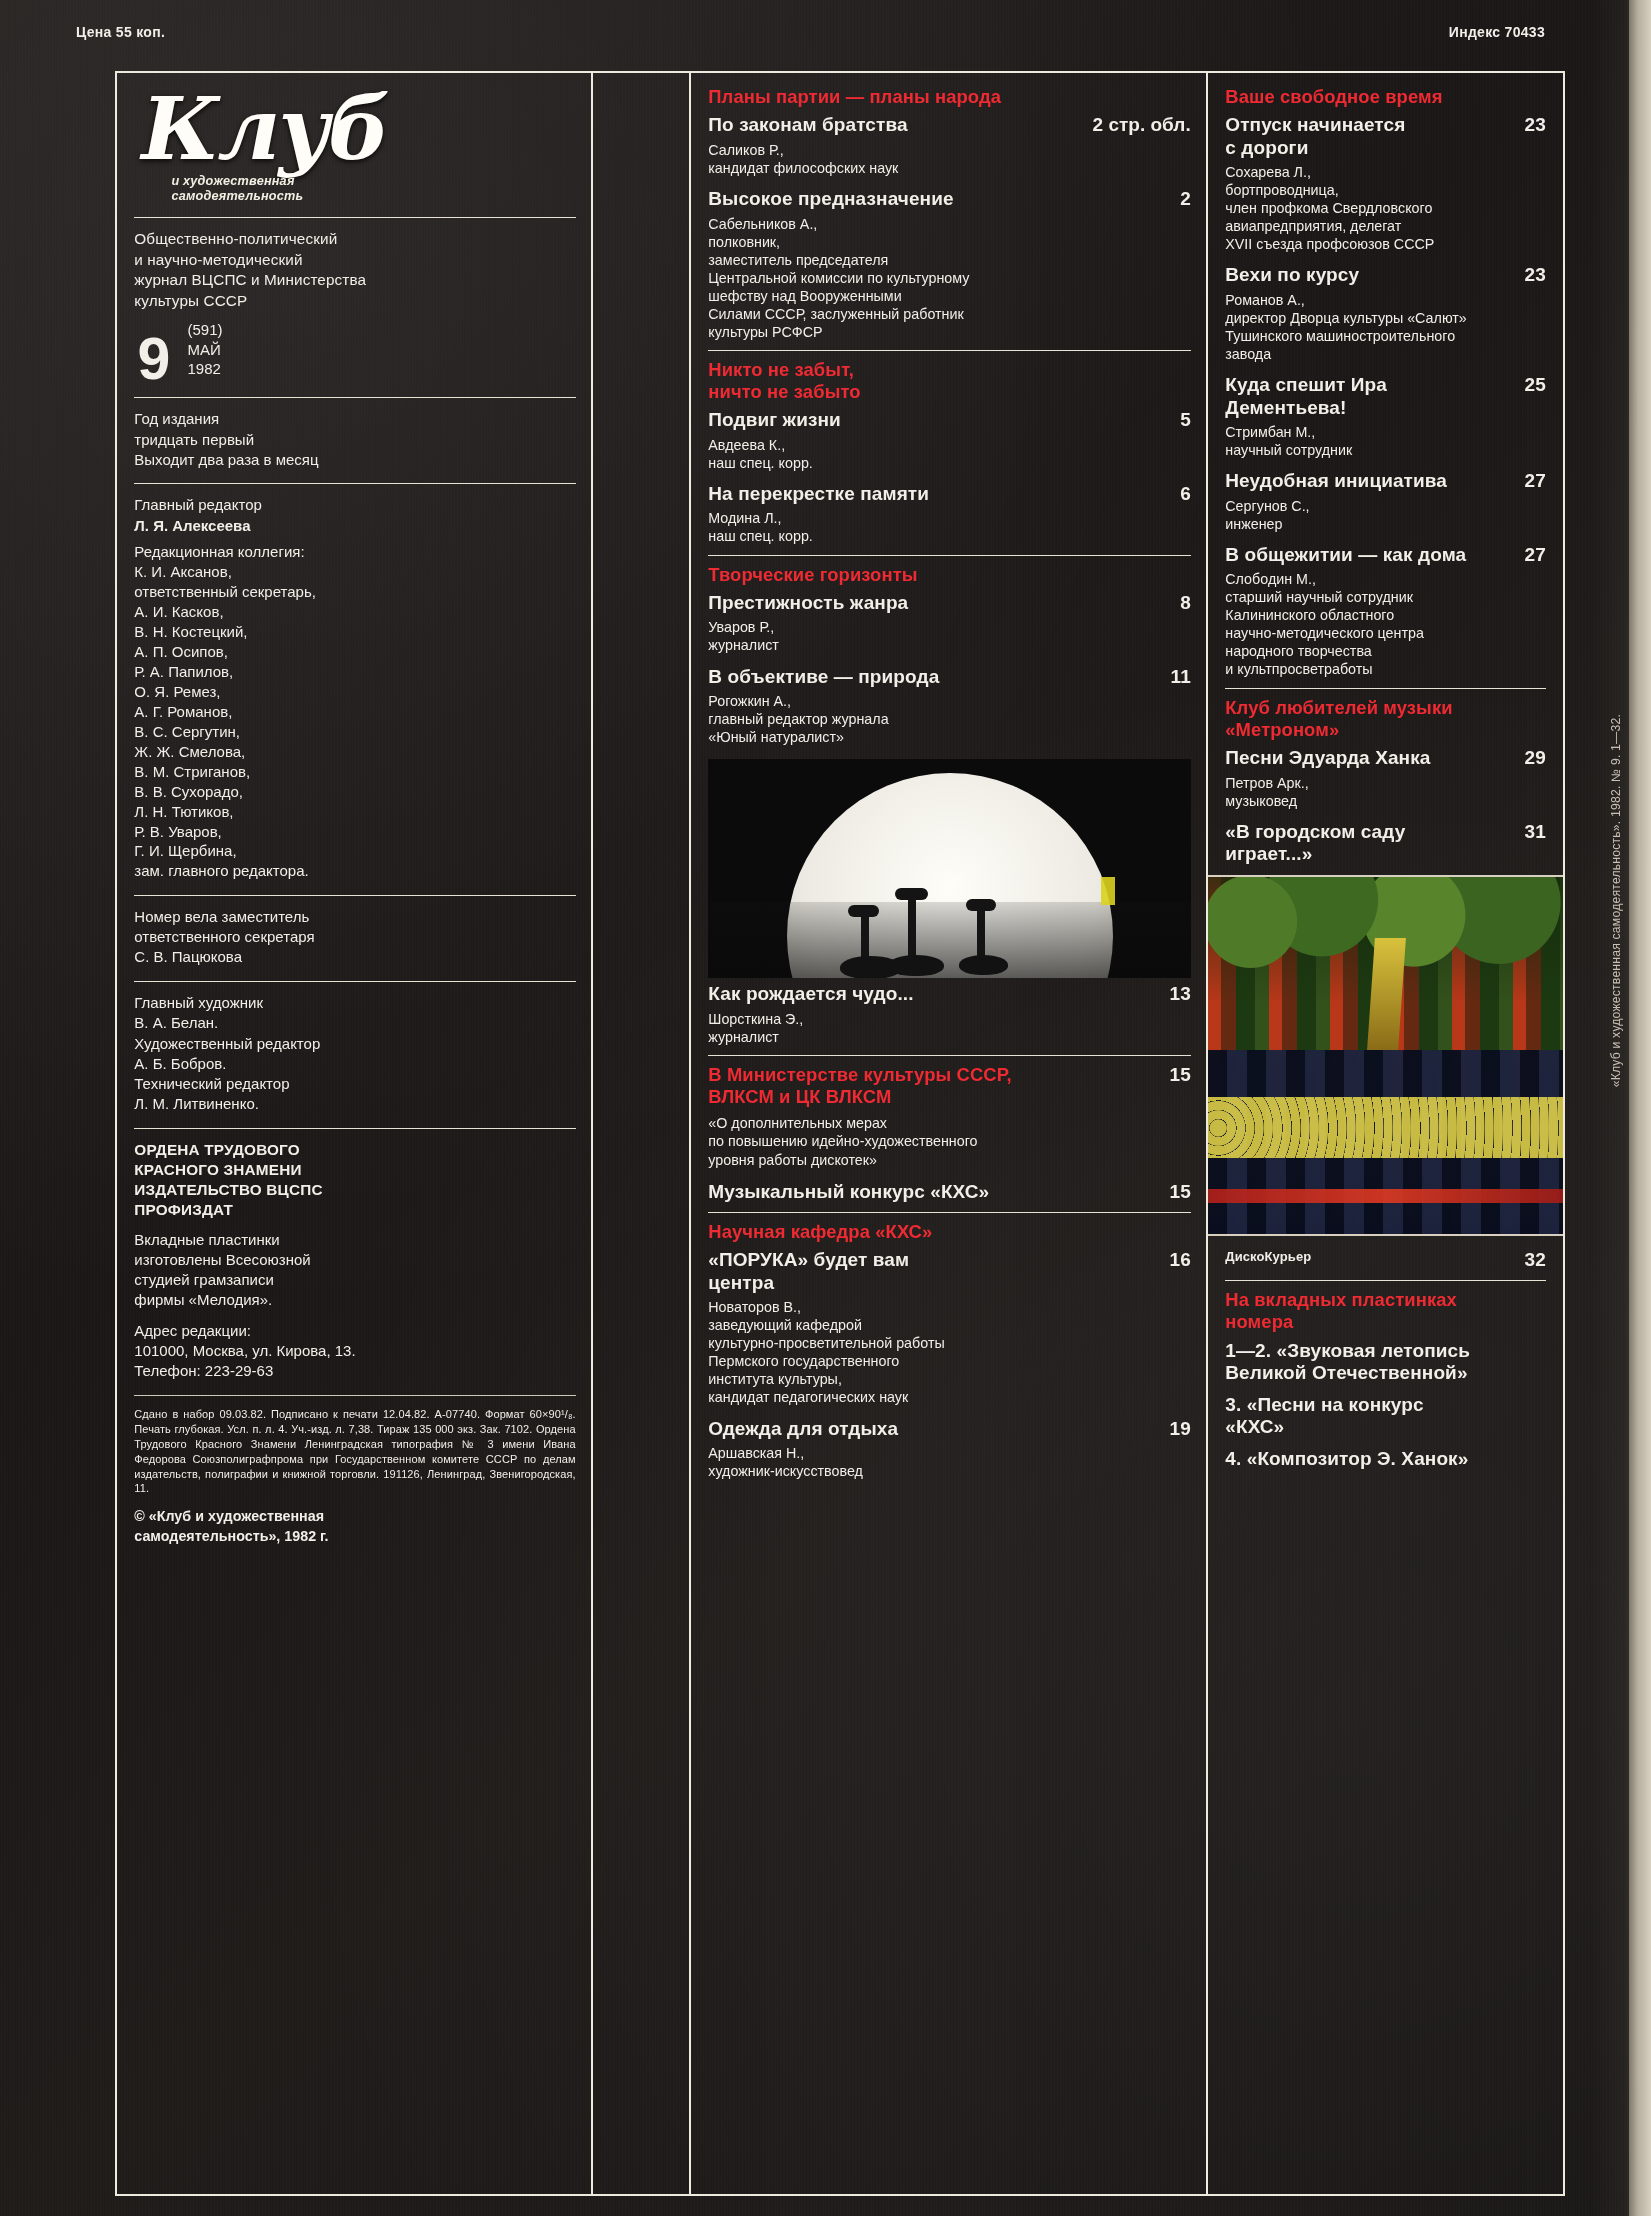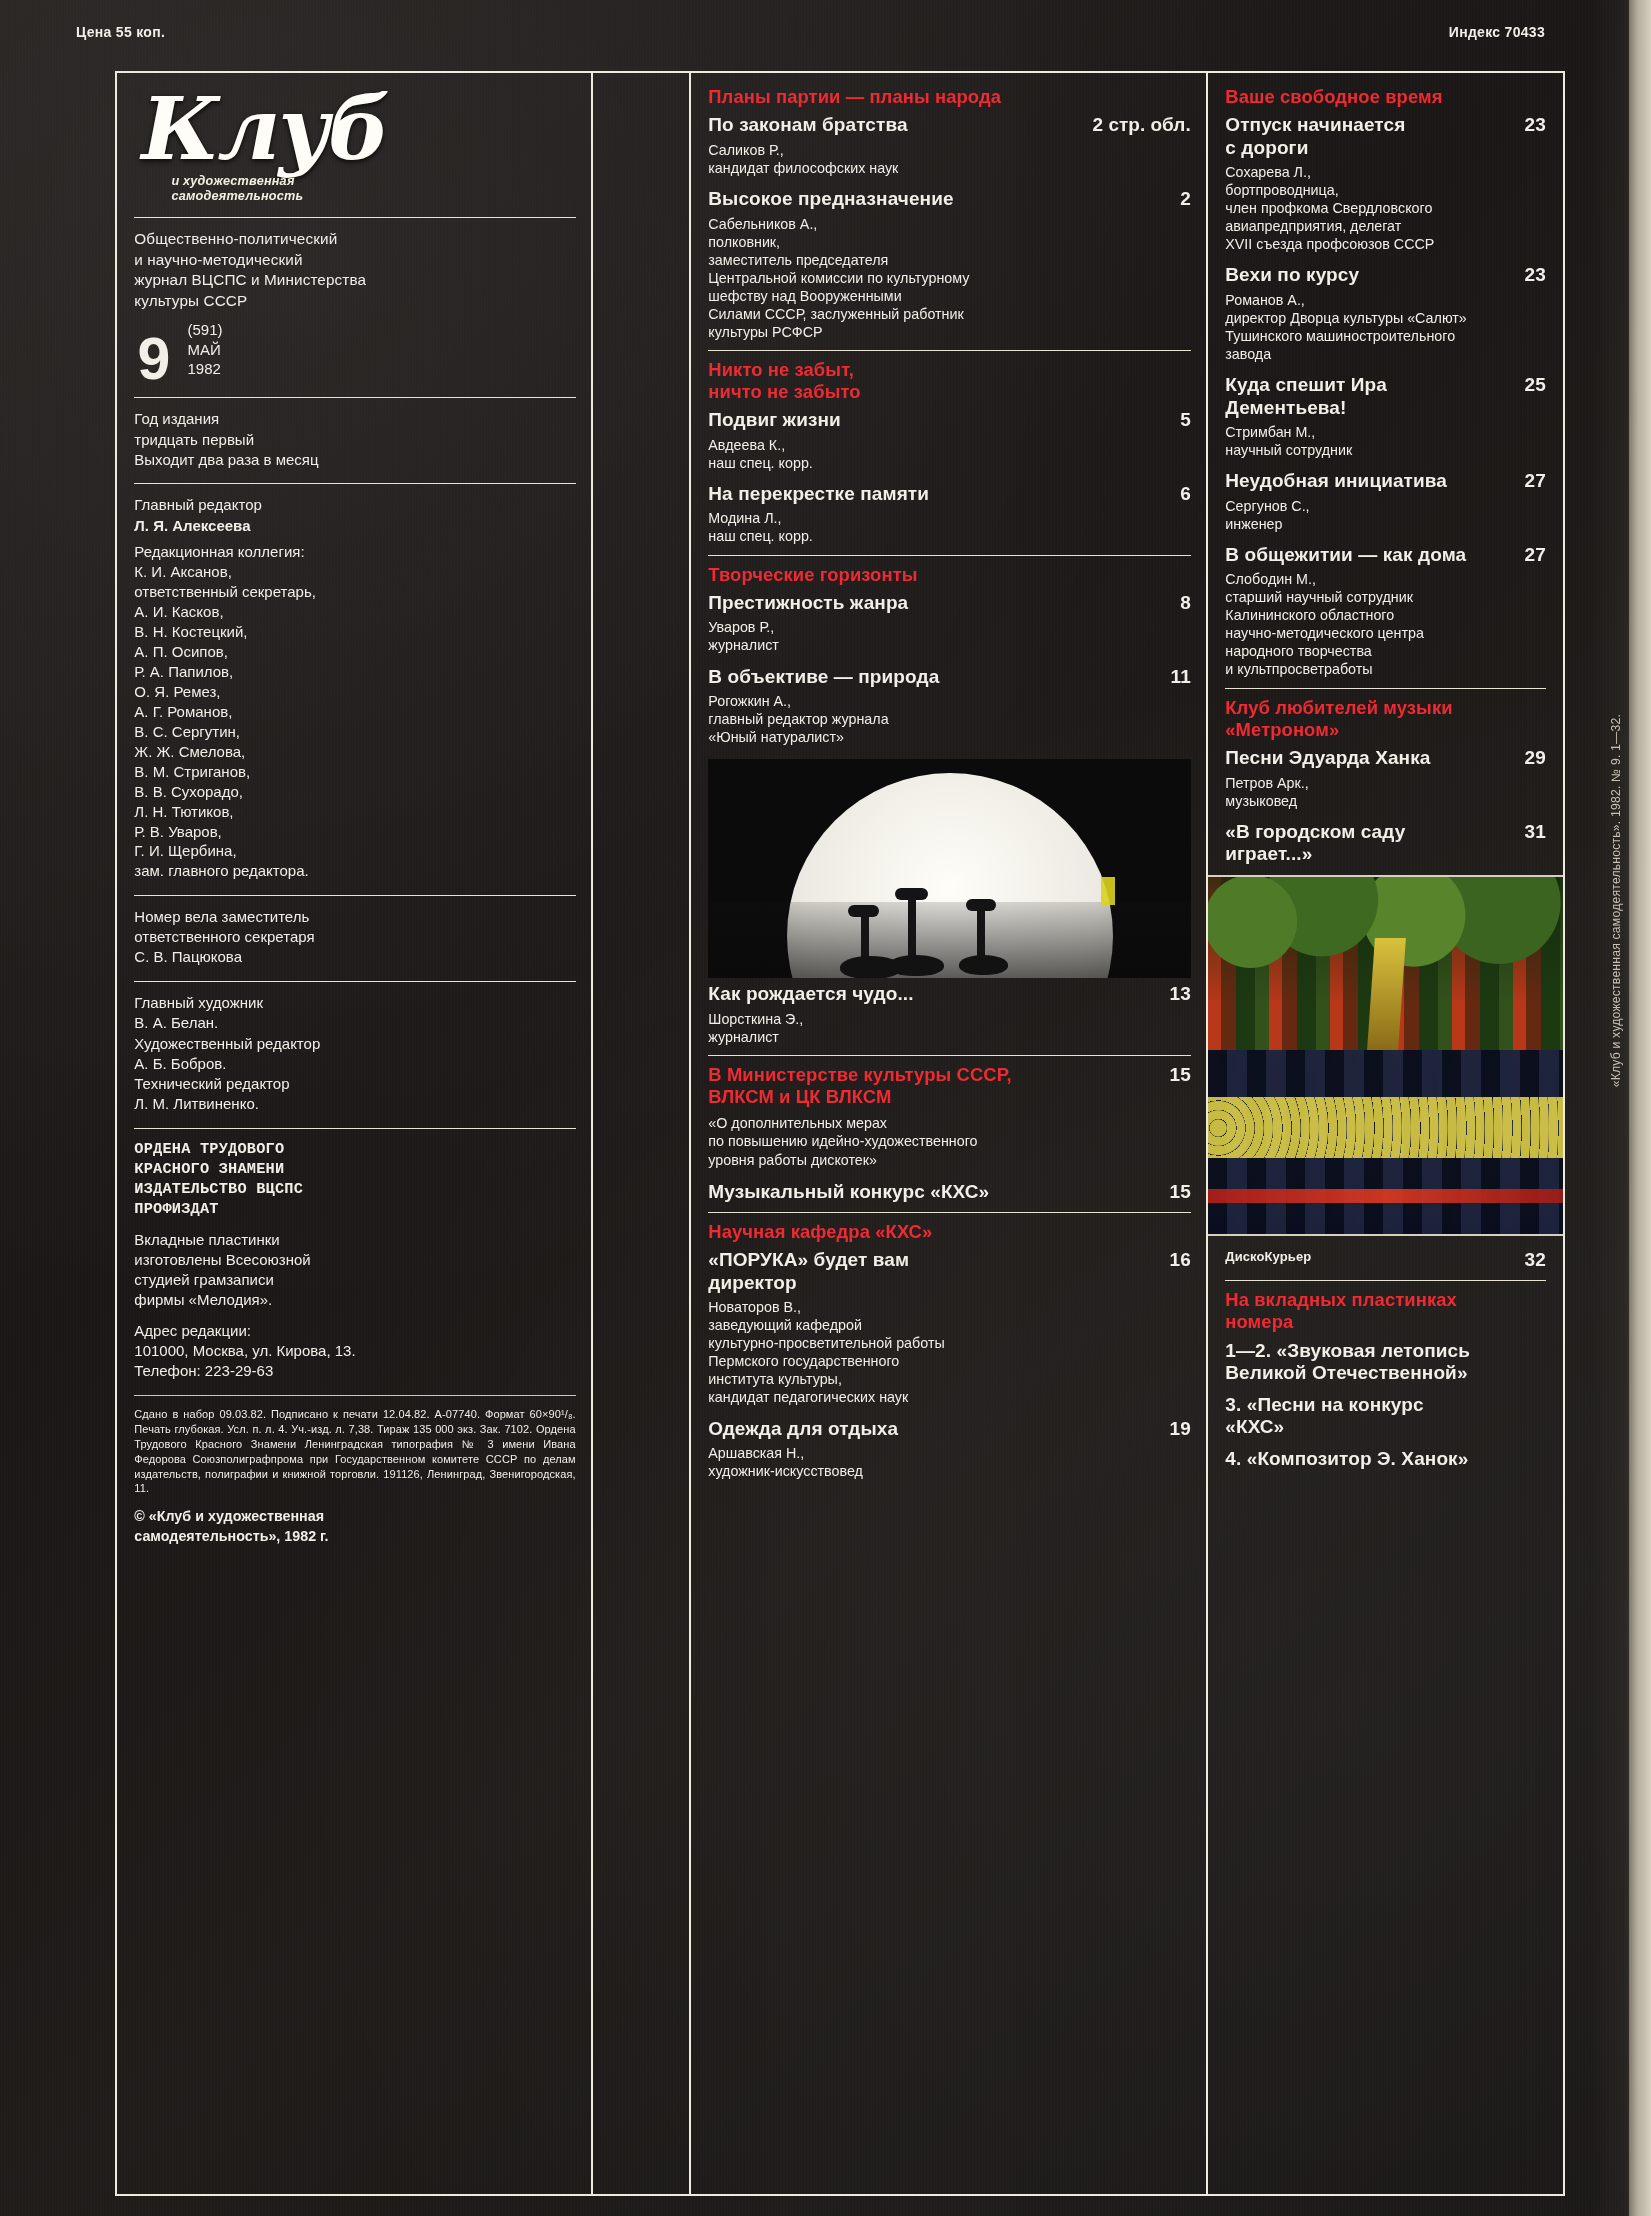--- a/index.html
+++ b/index.html
@@ -69,21 +69,21 @@
   }
   .hr{border:0;border-top:1.5px solid #e9e3d6;margin:13.3px 0 11.2px 0;}
   .hr.thin{border-top:1px solid #cfc8ba;}
   .blurb{font-size:15.3px;line-height:1.34;letter-spacing:0.1px;}
   .issue-row{display:flex;align-items:flex-end;gap:17.3px;margin:9.2px 0 3.1px 3.1px;}
   .issue-no{font-size:59px;font-weight:bold;line-height:.85;}
   .issue-meta{font-size:15px;font-weight:normal;line-height:1.3;padding-bottom:5.1px;}
   .small{font-size:15px;line-height:1.35;}
   .small.b{font-weight:bold;}
   .list{font-size:15px;line-height:1.33;}
-  .caps{font-size:15.3px;font-weight:bold;line-height:1.3;letter-spacing:0.2px;font-family:Liberation Mono, monospace;}
+  .caps{font-size:15.3px;font-weight:bold;line-height:1.3;letter-spacing:0.2px;}
   .colophon{font-size:11px;line-height:1.35;text-align:justify;letter-spacing:0.1px;}
   .copy{font-size:14.3px;line-height:1.35;font-weight:bold;margin-top:11.2px;}
 
   
   .rubric{
     color:#ef2a32;font-weight:bold;font-size:18.4px;line-height:1.2;
     letter-spacing:0.1px;margin:2px 0 6.1px 0;
   }
   .rule{border:0;border-top:1.5px solid #e9e3d6;margin:9.2px 0 8.2px 0;}
   .item{display:flex;justify-content:space-between;align-items:flex-start;gap:9.2px;}
@@ -375,21 +375,21 @@
       <div class="item">
         <div class="title">Музыкальный конкурс «КХС»</div>
         <div class="page-no">15</div>
       </div>
 
       <hr class="rule">
 
       <div class="rubric" style="white-space:pre-line">Научная кафедра «КХС»</div>
       <div class="item">
         <div class="title" style="white-space:pre-line">«ПОРУКА» будет вам
-директор</div>
+центра</div>
         <div class="page-no">16</div>
       </div>
       <div class="byline" style="white-space:pre-line">Новаторов В.,
 заведующий кафедрой
 культурно-просветительной работы
 Пермского государственного
 института культуры,
 кандидат педагогических наук</div>
       <div class="spacer"></div>
       <div class="item">

